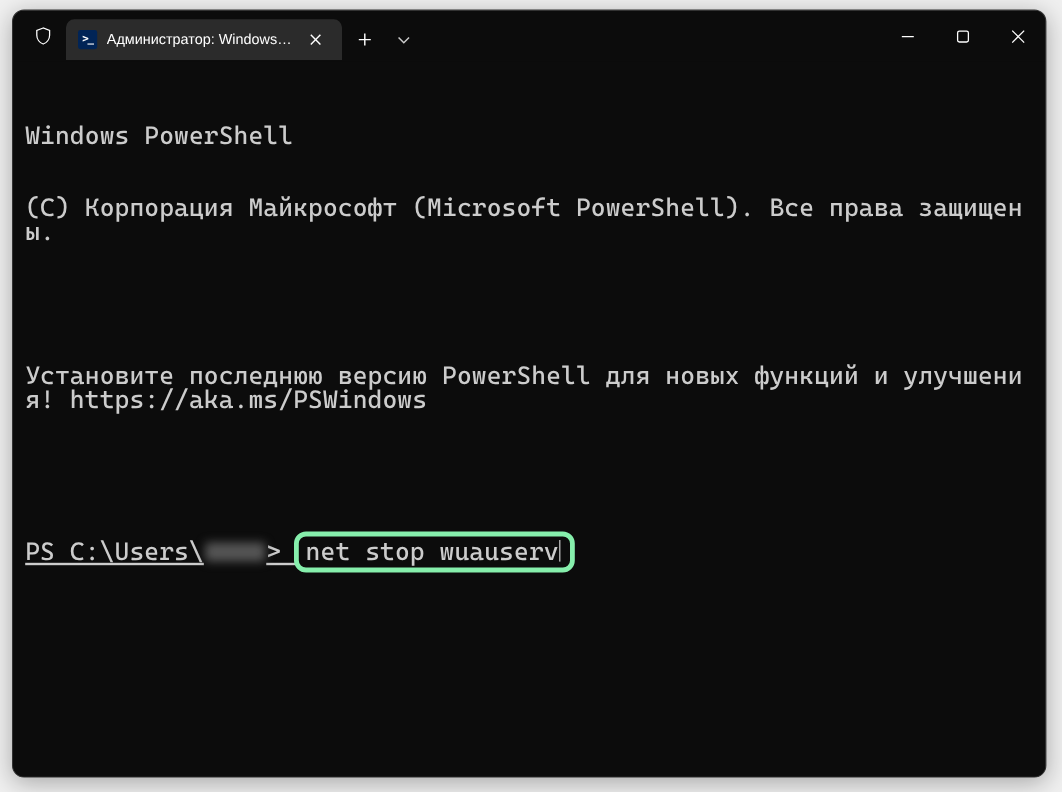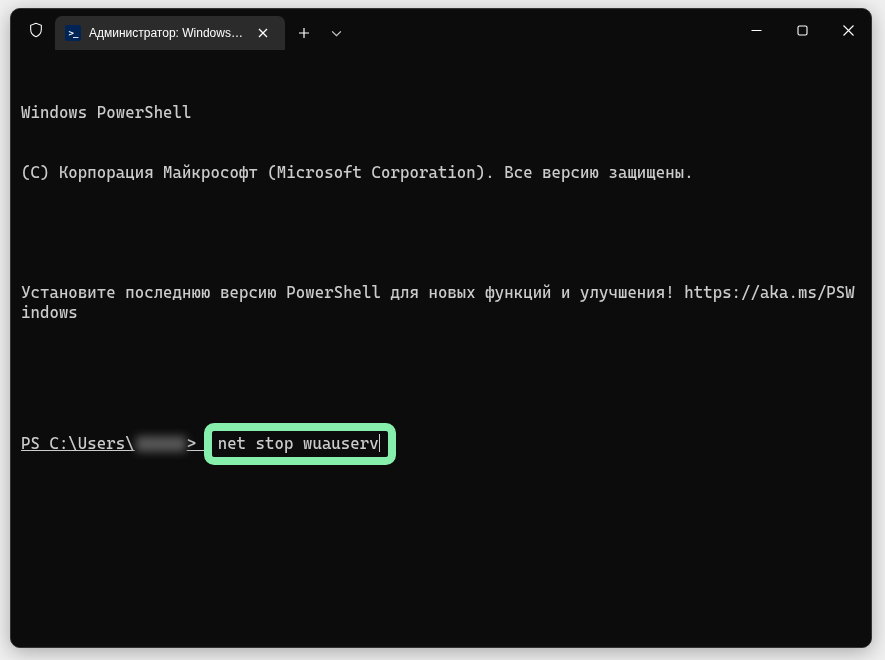--- a/index.html
+++ b/index.html
@@ -121,21 +121,21 @@
     display: flex;
     align-items: center;
     justify-content: center;
     color: #fff;
     cursor: pointer;
   }
   .terminal {
     padding: 12px 10px;
     color: #cccccc;
     font-family: 'Cascadia Mono', Consolas, 'Courier New', monospace;
-    font-size: 16px;
+    font-size: 21px;
     line-height: 20px;
     letter-spacing: 0.1px;
     background: #0c0c0c;
     height: calc(100% - 42px);
     white-space: pre-wrap;
     word-break: break-all;
   }
   .term-line1, .term-line2, .term-line3, .prompt-line {
     display: block;
   }
@@ -151,21 +151,21 @@
     background: #555;
     filter: blur(4px);
     border-radius: 2px;
     display: inline-block;
     width: 50px;
     height: 16px;
     vertical-align: middle;
     margin: 0 1px;
   }
   .highlight-box {
-    border: 8px solid #86efac;
+    border: 4px solid #86efac;
     border-radius: 10px;
     padding: 3px 8px 3px 6px;
     margin-left: -2px;
     display: inline-flex;
     align-items: flex-start;
     position: relative;
   }
   .cmd-text { white-space: pre; }
   .cursor {
     display: inline-block;
@@ -229,21 +229,21 @@
         <svg width="11" height="11" viewBox="0 0 11 11" stroke="#fff" stroke-width="1.1">
           <line x1="0.5" y1="0.5" x2="10.5" y2="10.5"></line>
             <line x1="10.5" y1="0.5" x2="0.5" y2="10.5"></line>
         </svg>
       </div>
     </div>
   </div>
 
   <div class="terminal">
     <span class="term-line1">Windows PowerShell</span>
-    <span class="term-line2">(C) Корпорация Майкрософт (Microsoft Corporation). Все версию защищены.</span>
+    <span class="term-line2">(C) Корпорация Майкрософт (Microsoft PowerShell). Все права защищены.</span>
     <div class="blank"></div>
     <span class="term-line3">Установите последнюю версию PowerShell для новых функций и улучшения! https://aka.ms/PSWindows</span>
     <div class="blank"></div>
     <div class="prompt-line">
       <span class="prompt-text">PS C:\Users\</span><span class="blurred"></span><span class="prompt-text">&gt; </span><span class="highlight-box"><span class="cmd-text">net stop wuauserv</span><span class="cursor"></span></span>
     </div>
   </div>
 
 </div>
 

